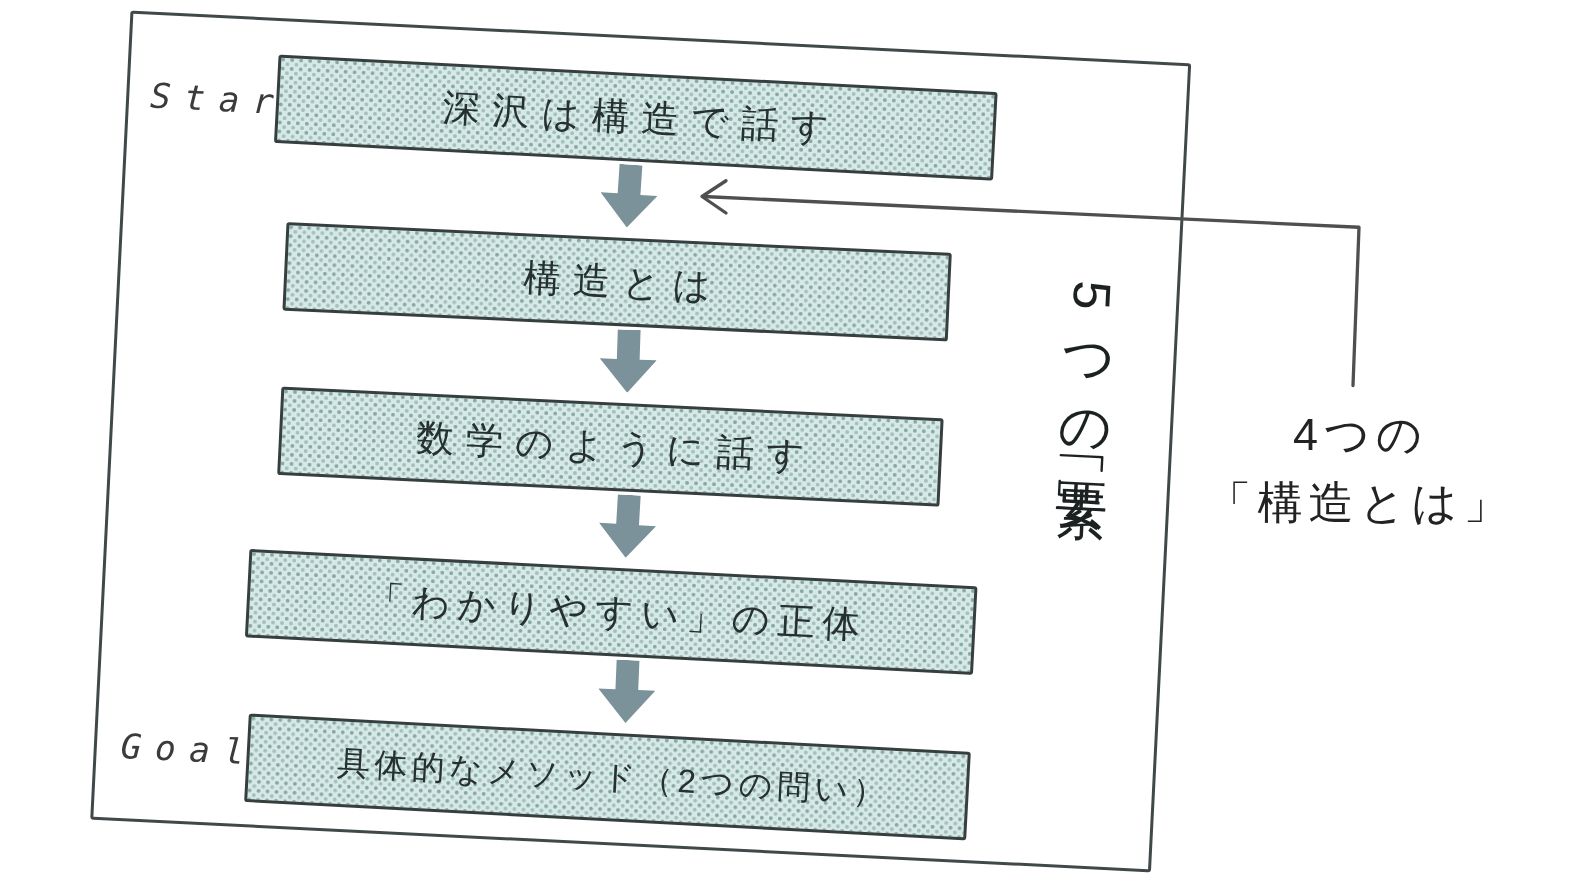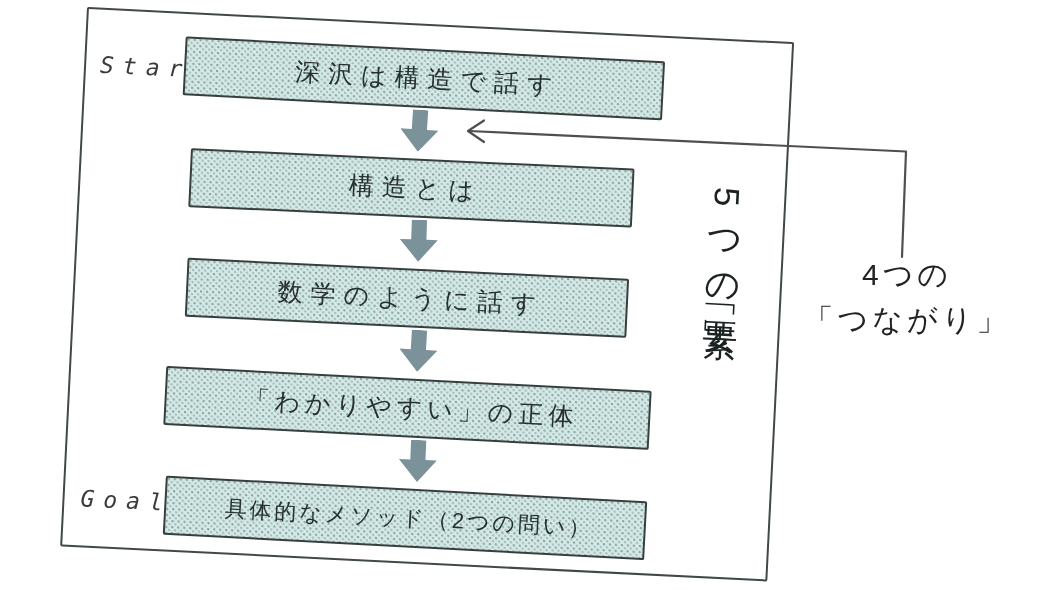--- a/index.html
+++ b/index.html
@@ -47,21 +47,21 @@
   .a2{left:322px;top:194px;transform:rotate(-1deg);}
   .a3{left:327px;top:304px;transform:rotate(0.5deg);}
   .a4{left:332px;top:414px;transform:rotate(-0.5deg);}
   .vertical-label{
     position:absolute;left:622px;top:146px;height:310px;width:48px;
     writing-mode:vertical-rl;text-orientation:mixed;
     font-size:35px;letter-spacing:2px;color:#1c2222;
     display:flex;align-items:center;
   }
   .connections-note{
-    position:absolute;left:788px;top:252px;width:238px;
+    position:absolute;left:788px;top:268px;width:238px;
     text-align:center;font-size:30px;line-height:1.5;color:#232323;
     letter-spacing:4px;white-space:nowrap;
   }
   .pointer-svg{position:absolute;left:0;top:0;pointer-events:none;}
 </style>
 </head>
 <body>
 
 <div class="canvas">
 
@@ -93,21 +93,21 @@
       <span>具体的なメソッド（2つの問い）</span>
     </div>
 
     <div class="vertical-label">5つの「要素」</div>
 
     <div class="hand-label goal-label">Goal</div>
   </div>
 
   <div class="connections-note">
     <div>4つの</div>
-    <div>「つながり」</div>
+    <div>「構造とは」</div>
   </div>
 
   <svg class="pointer-svg" width="1050" height="590" viewBox="0 0 1050 590">
     <path d="M 469 131 L 906 151.5 L 902 257" fill="none" stroke="#4f4f4f" stroke-width="2.2" stroke-linecap="round" stroke-linejoin="round"></path>
     <path d="M 484 120.5 L 468 131 L 484 142" fill="none" stroke="#4f4f4f" stroke-width="2.2" stroke-linecap="round" stroke-linejoin="round"></path>
   </svg>
 
 </div>
 
 </body></html>

